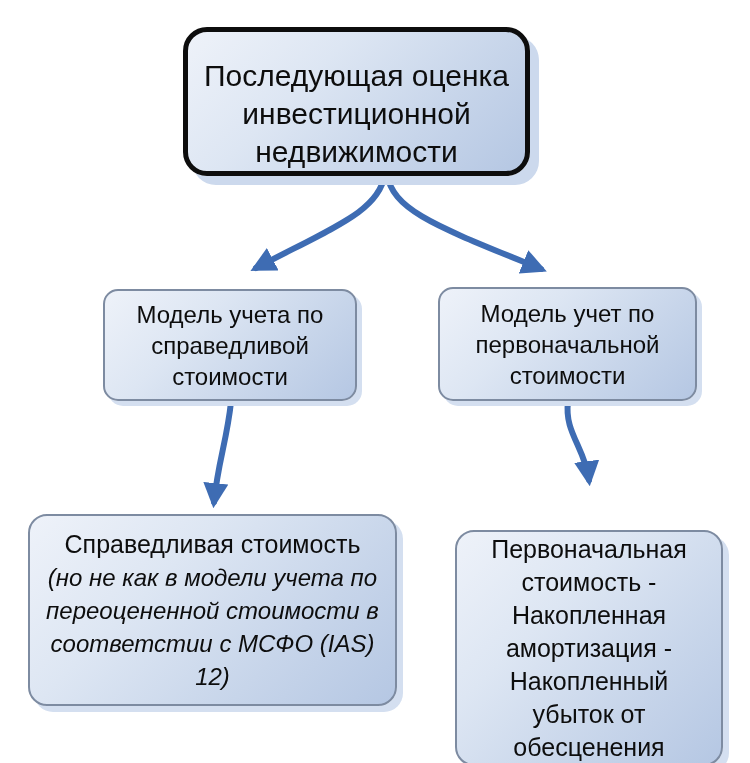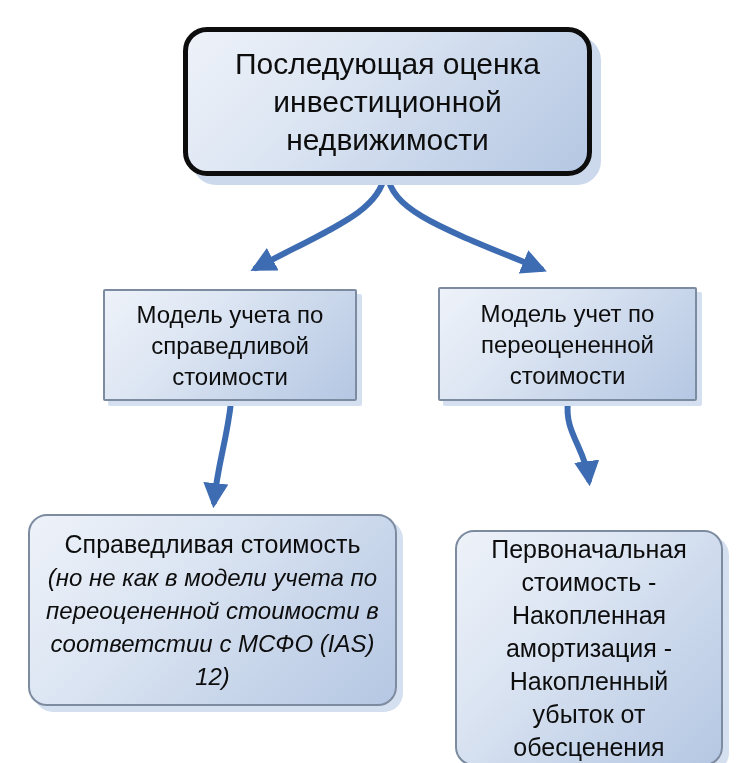--- a/index.html
+++ b/index.html
@@ -30,32 +30,33 @@
     flex-direction: column;
     align-items: center;
     justify-content: center;
     text-align: center;
     color: #0d0d0d;
     background: linear-gradient(135deg, #eef2f9 0%, #dde6f3 35%, #c7d5ea 70%, #b5c7e3 100%);
   }
   .box-root {
     left: 183px;
     top: 27px;
-    width: 409px;
+    width: 347px;
     height: 149px;
     border: 5px solid #0d0d0d;
     border-radius: 24px;
     box-shadow: 9px 9px 0 #ccd9ed;
     font-size: 30px;
     line-height: 38px;
     padding: 0 14px;
+    justify-content: flex-end;
   }
   .box-mid {
     border: 2px solid #7d8ba1;
-    border-radius: 2px;
+    border-radius: 15px;
     box-shadow: 5px 5px 0 #d4dff0;
     font-size: 24px;
     line-height: 31px;
     padding: 0 12px;
   }
   .box-fair-model {
     left: 103px;
     top: 289px;
     width: 254px;
     height: 112px;
@@ -115,21 +116,21 @@
 
   <div class="box box-root">
     <span>Последующая оценка инвестиционной недвижимости</span>
   </div>
 
   <div class="box box-mid box-fair-model">
     <span>Модель учета по справедливой стоимости</span>
   </div>
 
   <div class="box box-mid box-cost-model">
-    <span>Модель учет по переоцененной стоимости</span>
+    <span>Модель учет по первоначальной стоимости</span>
   </div>
 
   <div class="box box-result box-fair-result">
     <span class="title">Справедливая стоимость</span>
     <span class="note">(но не как в модели учета по переоцененной стоимости в соответстии с МСФО (IAS) 12)</span>
   </div>
 
   <div class="box box-result box-cost-result">
     <span>Первоначальная стоимость - Накопленная амортизация - Накопленный убыток от обесценения</span>
   </div>

